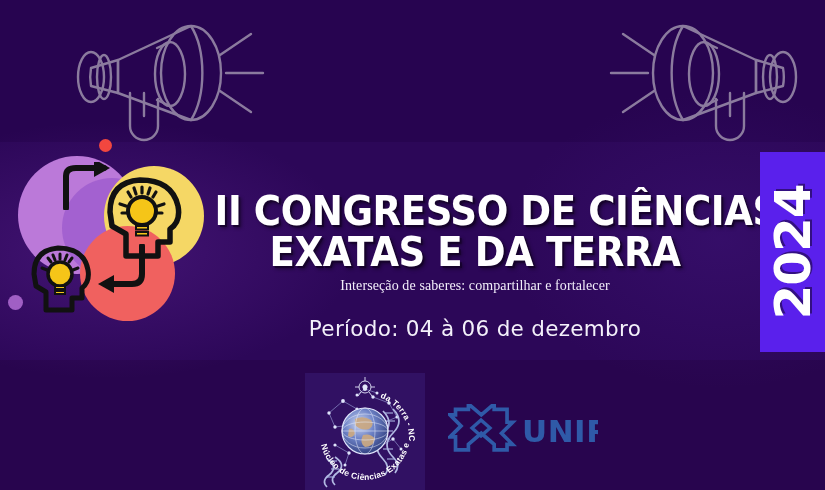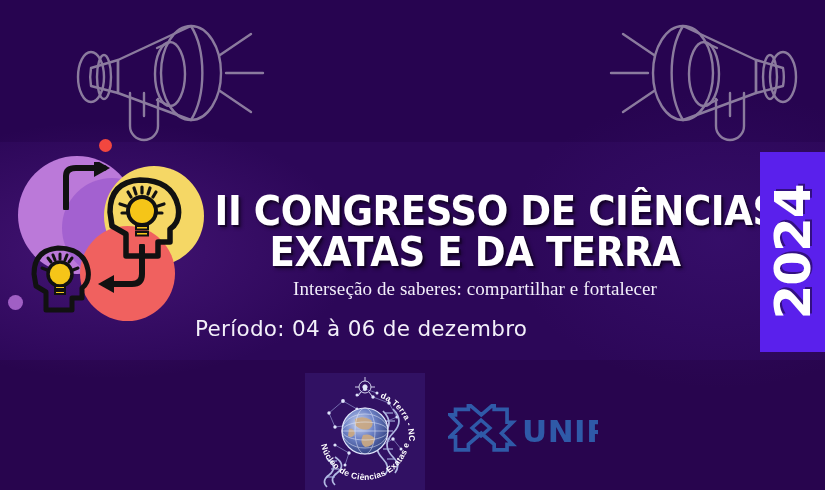--- a/index.html
+++ b/index.html
@@ -80,29 +80,30 @@
     line-height:0.97;
     text-shadow:2px 2px 0 rgba(20,2,40,0.75), 3px 3px 4px rgba(0,0,0,0.45);
     white-space:nowrap;
     transform:scaleX(0.93);
   }
   #title-line-1 { font-size:40px; }
   #title-line-2 { font-size:40px; margin-top:2px; }
 
   #subtitle {
     font-family:"Liberation Serif", serif;
-    font-size:19px;
+    font-size:14px;
     color:#f2eefa;
     margin-top:6px;
     letter-spacing:0.1px;
     white-space:nowrap;
   }
 
   #period {
     position:absolute; left:195px; top:316px; width:560px;
+    text-align:center;
     font-family:"DejaVu Sans", sans-serif;
     font-size:21.5px;
     color:#f3f0fa;
     letter-spacing:0.3px;
     white-space:nowrap;
   }
 
   
   #year-banner {
     position:absolute; left:760px; top:152px;

